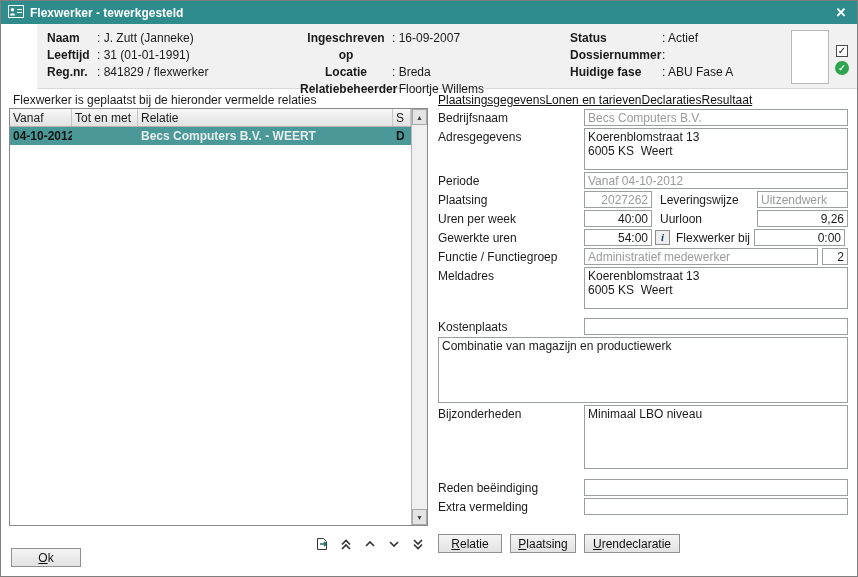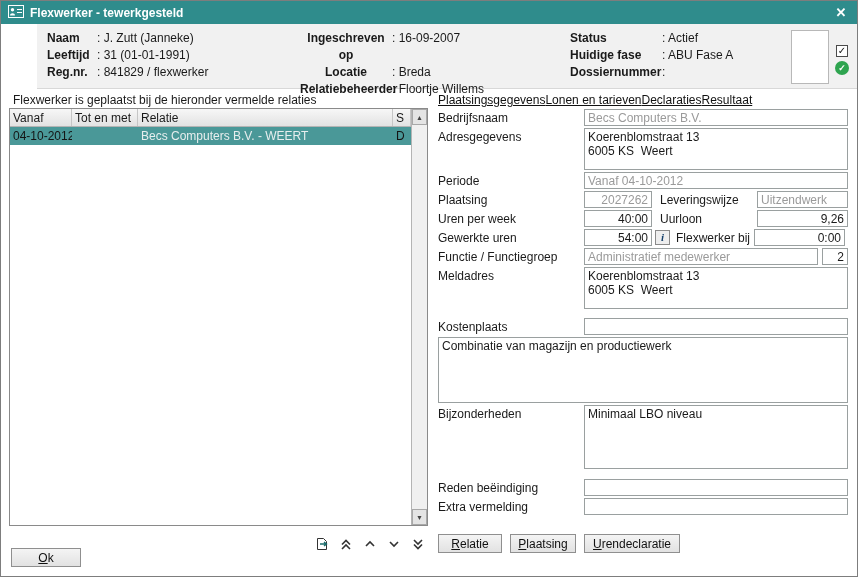--- a/index.html
+++ b/index.html
@@ -39,21 +39,21 @@
   .caption { position:absolute; left:12px; top:92px; }
   .grid { position:absolute; left:8px; top:107px; width:419px; height:418px;
           border:1px solid #8a8a8a; background:#ffffff; display:flex; }
   .grid-main { flex:1; display:flex; flex-direction:column; overflow:hidden; }
   .grid-head { display:flex; height:18px; background:linear-gradient(#f7f7f7,#e2e2e2);
                border-bottom:1px solid #b4b4b4; }
   .grid-head span { padding:2px 3px; border-right:1px solid #c6c6c6; overflow:hidden; white-space:nowrap; }
   .c-vanaf { width:62px; } .c-tot { width:66px; } .c-rel { flex:1; min-width:0; } .c-s { width:18px; }
   .grid-row { display:flex; height:18px; line-height:18px; }
   .grid-row span { padding:0 3px; overflow:hidden; white-space:nowrap; }
-  .grid-row.selected { background:#4a9898; }
+  .grid-row.selected { background:#4a9898;font-weight:bold; }
   .cell-dark { color:#141414; }
   .cell-light { color:#e7eeee; }
   .vscroll { width:16px; background:#f0f0f0; border-left:1px solid #b4b4b4;
              display:flex; flex-direction:column; }
   .sb-btn { height:16px; background:#e4e4e4; border:1px solid #a8a8a8; font-size:7px;
             color:#444; display:flex; align-items:center; justify-content:center; }
   .sb-track { flex:1; }
 
   
   .rpanel { position:absolute; left:437px; top:92px; width:410px; }
@@ -135,26 +135,26 @@
           <span class="il">Relatiebeheerder</span>
           <span class="iv">: Floortje Willems</span>
         </div>
     </div>
     <div class="info-col col3">
       <div class="info-row">
           <span class="il">Status</span>
           <span class="iv">: Actief</span>
         </div>
       <div class="info-row">
+          <span class="il">Dossiernummer</span>
+          <span class="iv">:</span>
+        </div>
+      <div class="info-row">
           <span class="il">Huidige fase</span>
           <span class="iv">: ABU Fase A</span>
-        </div>
-      <div class="info-row">
-          <span class="il">Dossiernummer</span>
-          <span class="iv">:</span>
         </div>
     </div>
     <div class="photo"></div>
     <span class="hdr-checkbox"><span>✓</span></span>
     <span class="status-ok">
         <span>✓</span>
       </span>
   </div>
 
   <div class="caption">Flexwerker is geplaatst bij de hieronder vermelde relaties</div>

